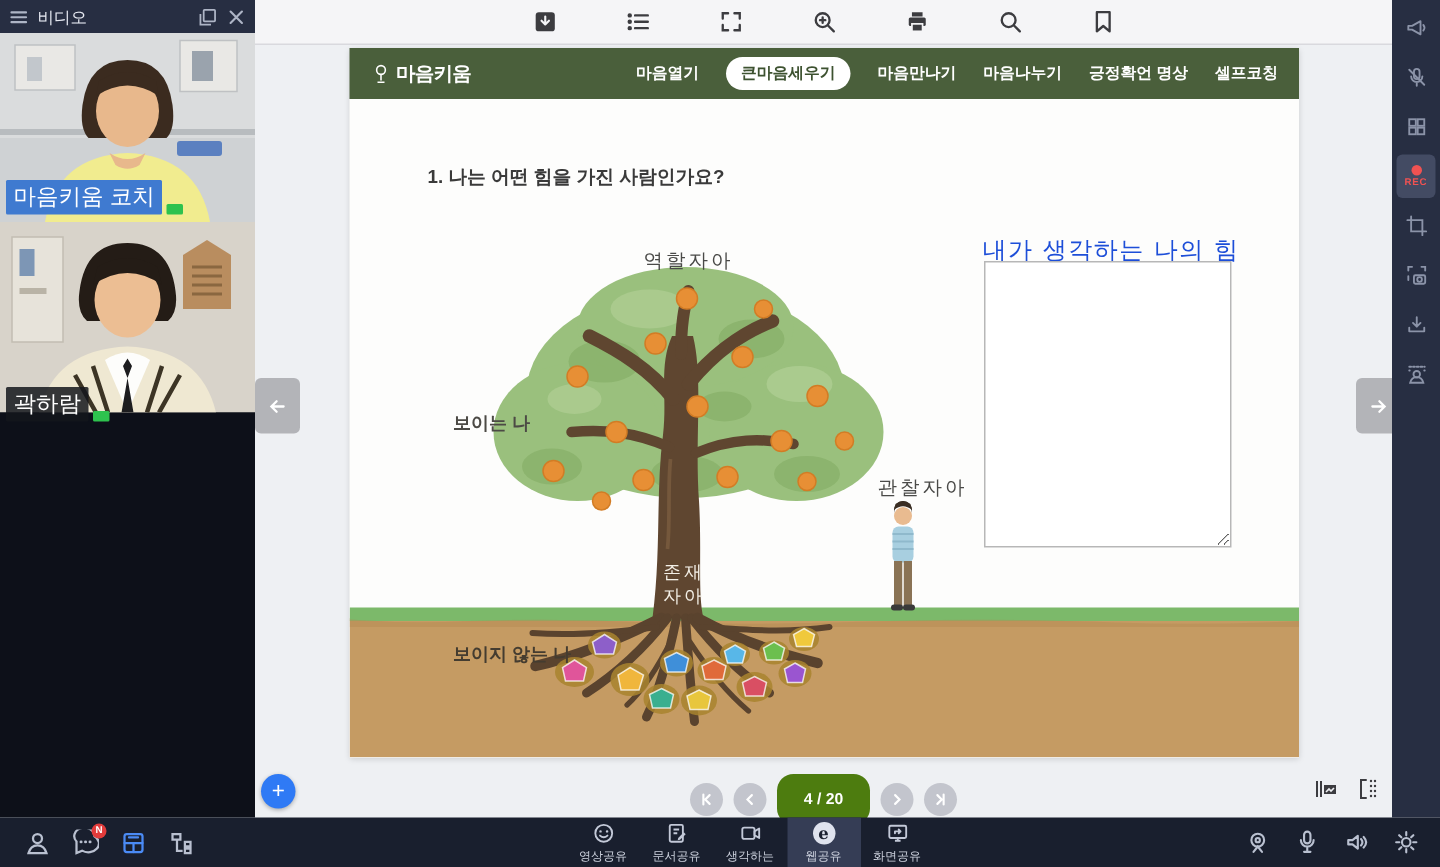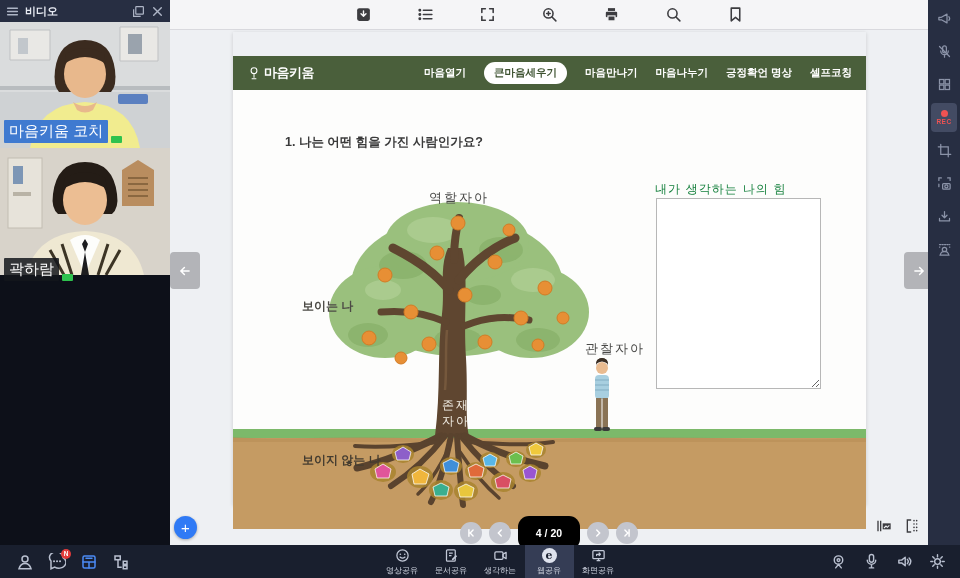--- a/index.html
+++ b/index.html
@@ -3,21 +3,21 @@
 <meta charset="utf-8">
 <style>
   * { margin:0; padding:0; box-sizing:border-box; }
   html,body { width:960px; height:578px; overflow:hidden; font-family:"Liberation Sans","DejaVu Sans",sans-serif; }
   body { position:relative; background:#eef0f3; }
   svg { display:block; }
 
   
   .video-panel { position:absolute; left:0; top:0; width:170px; height:545px; background:#0d1019; z-index:5; }
   .video-header { height:22px; background:#272e42; display:flex; align-items:center; padding:0 6px; color:#e7eaf2; }
-  .video-header .title { font-size:11px; font-weight:bold; margin-left:6px; flex:1; }
+  .video-header .title { font-size:11px; font-weight:normal; margin-left:6px; flex:1; }
   .vh-icon { width:13px; height:13px; color:#aeb5c6; margin-left:6px; }
   .video-tile { position:relative; width:170px; overflow:hidden; }
   .name-tag { position:absolute; left:4px; bottom:5px; display:flex; align-items:flex-end; }
   .name-tag .tag { font-size:15px; color:#fff; padding:2px 5px; border-radius:1px; white-space:nowrap; }
   .tag-blue { background:#3f7ad0; }
   .tag-dark { background:rgba(20,22,28,.85); }
   .mic-level { width:11px; height:7px; margin-left:3px; background:#2ec24e; border-radius:1px; }
 
   
   .right-rail { position:absolute; right:0; top:0; width:32px; height:545px; background:#272e42; z-index:5; display:flex; flex-direction:column; align-items:center; padding-top:4px; }
@@ -41,39 +41,39 @@
   .e-circle { width:15px; height:15px; border-radius:50%; background:#dfe3ee; color:#1b2130; font-size:11px; font-weight:bold; display:flex; align-items:center; justify-content:center; font-family:"DejaVu Serif",serif; }
   .bb-right { display:flex; align-items:center; gap:16px; padding-right:14px; }
   .bb-right .bb-icon { width:17px; height:17px; color:#b9c0d0; }
 
   
   .main { position:absolute; left:170px; top:0; right:32px; height:545px; background:#eef0f3; }
   .top-toolbar { position:absolute; left:0; top:0; width:100%; height:30px; background:#f5f5f7; border-bottom:1px solid #d9d9de; display:flex; align-items:center; justify-content:center; gap:45px; }
   .tt-icon { width:17px; height:17px; color:#3c3c40; }
 
   .slide { position:absolute; left:63px; top:32px; width:633px; height:473px; box-shadow:0 1px 4px rgba(0,0,0,.15); }
-  .slide-nav { height:34px; background:#4a5f3b; display:flex; align-items:center; padding:0 14px;margin-top:24px; }
+  .slide-nav { height:34px; background:#4a5f3b; display:flex; align-items:center; padding:0 14px; }
   .logo { display:flex; align-items:center; gap:3px; color:#fff; font-weight:bold; font-size:13px; letter-spacing:-0.5px; }
   .logo svg { width:14px; height:14px; }
   .nav-items { margin-left:auto; display:flex; align-items:center; gap:18px;text-align:right; }
   .nav-item { color:#fff; font-size:10.5px; font-weight:bold; white-space:nowrap; }
   .nav-item.active { background:#fff; color:#3d5230; padding:4px 10px; border-radius:12px; }
 
   .slide-body { position:relative; width:633px; height:439px; background:#fdfdfc; overflow:hidden; }
   .slide-title { position:absolute; left:52px; top:44px; font-size:12.5px; font-weight:bold; color:#3a3a3a; }
   .hand-label { position:absolute; font-family:"DejaVu Serif",serif; color:#4a4a48; font-size:13px; letter-spacing:2px; }
   .plain-label { position:absolute; font-size:12px; color:#4c4a45; font-weight:bold;margin-left:14px; }
   .being-label { position:absolute; left:193px; top:295px; width:60px; text-align:center; color:#f3efe6; font-family:"DejaVu Serif",serif; font-size:12px; letter-spacing:2px; line-height:16px;margin-top:12px; }
-  .tb-label { position:absolute; left:422px; top:91px; font-family:"DejaVu Serif",serif; font-size:12px; color:#15803d; letter-spacing:1px; }
+  .tb-label { position:absolute; left:422px; top:91px; font-family:"DejaVu Serif",serif; font-size:16px; color:#1d4ed8; letter-spacing:1px; }
   .power-textarea { position:absolute; left:423px; top:108px; width:165px; height:191px; border:1px solid #b7b7b7; background:#fff; resize:both; font-size:11px; font-family:"Liberation Sans",sans-serif; }
 
   .pager { position:absolute; left:0; width:100%; top:516px; display:flex; justify-content:center; align-items:center; gap:7px; }
   .pg-btn { width:22px; height:22px; border-radius:50%; background:#c3c5cd; color:#fff; display:flex; align-items:center; justify-content:center; }
   .pg-btn svg { width:10px; height:10px; }
-  .pg-pill { height:34px; min-width:62px; border-radius:11px; background:#000000; color:#fff; font-size:10.5px; font-weight:bold; display:flex; align-items:center; justify-content:center; padding:0 10px; }
+  .pg-pill { height:34px; min-width:62px; border-radius:11px; background:#4d7c0f; color:#fff; font-size:10.5px; font-weight:bold; display:flex; align-items:center; justify-content:center; padding:0 10px; }
   .viewer-btns { position:absolute; right:8px; top:518px; display:flex; gap:12px; color:#3c3c40; }
   .viewer-btns svg { width:16px; height:16px; }
 
   .nav-arrow { position:absolute; top:252px; width:30px; height:37px; background:#b3b4b8; border-radius:4px; color:#fff; display:flex; align-items:center; justify-content:center; }
   .nav-arrow svg { width:14px; height:14px; }
   .arrow-left { left:0; }
   .arrow-right { right:-6px; }
   .fab-plus { position:absolute; left:4px; top:516px; width:23px; height:23px; border-radius:50%; background:#2f7af5; color:#fff; display:flex; align-items:center; justify-content:center; font-size:15px; box-shadow:0 1px 3px rgba(0,0,0,.3); }
 </style>
 </head>

